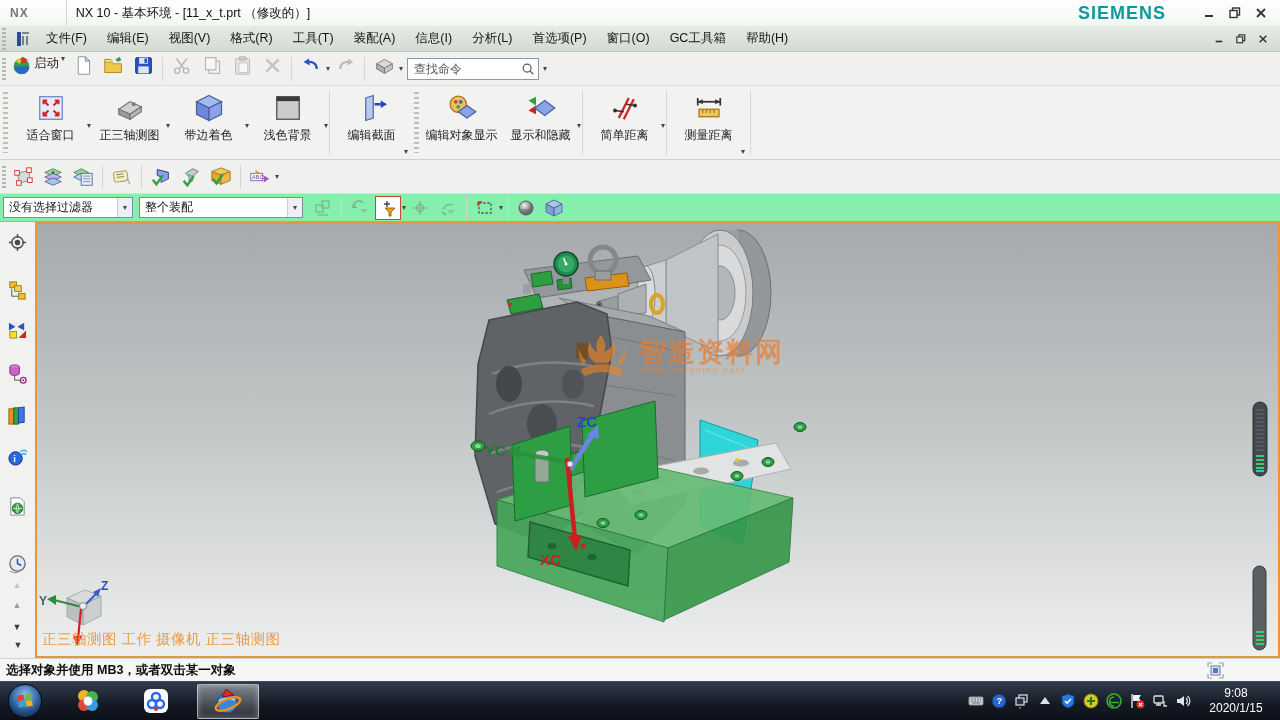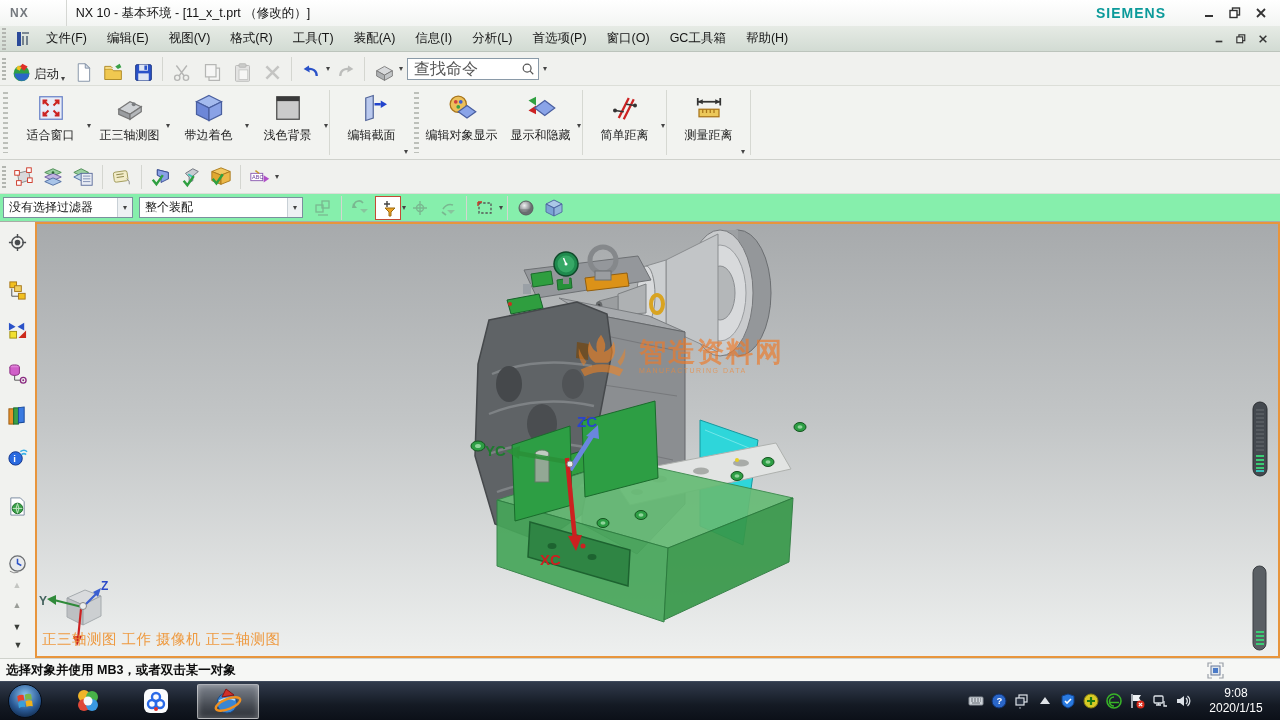--- a/index.html
+++ b/index.html
@@ -8,51 +8,51 @@
   svg { display:block; }
   .icwrap { display:flex; align-items:center; justify-content:center; }
 
   
   .titlebar { position:absolute; top:0; left:0; right:0; height:26px;
     background:linear-gradient(#ffffff,#f3f5f3); display:flex; align-items:center; }
   .nxlogo { font-weight:bold; font-size:12px; color:#73787d; letter-spacing:1px; padding:0 9px 0 10px; }
   .titletext { font-size:12.5px; color:#101010; border-left:1px solid #d5d7d3; padding-left:9px;
     height:100%; display:flex; align-items:center;margin-left:28px; }
   .spacer { flex:1; }
-  .brand { color:#0b9a9a; font-weight:bold; font-size:14px; letter-spacing:1px; margin-right:30px; }
+  .brand { color:#0b9a9a; font-weight:bold; font-size:18px; letter-spacing:1px; margin-right:30px; }
   .winbtns { display:flex; align-items:center; margin-right:6px; }
   .wbtn { width:26px; height:20px; display:flex; align-items:center; justify-content:center; cursor:default; }
   .wbtn svg { width:12px; height:12px; }
   .winbtns-sm .wbtn { width:22px; height:17px; }
   .winbtns-sm .wbtn svg { width:10px; height:10px; }
 
   
   .menubar { position:absolute; top:26px; left:0; right:0; height:26px;
     background:linear-gradient(#e6ebe5,#d2dbd3); border-bottom:1px solid #bcc4bc;
     display:flex; align-items:center; font-size:12.5px; color:#151515; }
   .menubar .grip { margin-left:2px; }
   .menu-item { padding:0 10px; height:100%; display:flex; align-items:center; cursor:default; }
   .prt-icon { width:18px; height:18px; margin:0 4px 0 6px; }
 
   .grip { width:4px; height:22px; margin:0 2px;
     background:repeating-linear-gradient(180deg,#b2b5b0 0 2px,transparent 2px 4px); }
 
   
   .qtoolbar { position:absolute; top:52px; left:0; right:0; height:34px; background:#f0f1ee;
     border-bottom:1px solid #dcded8; display:flex; align-items:center; }
-  .qbtn { height:28px; min-width:28px; display:flex; align-items:flex-end; justify-content:center;
+  .qbtn { height:28px; min-width:28px; display:flex; align-items:flex-start; justify-content:center;
     border-radius:2px; margin:16px 1px; padding:0 2px; }
   .qbtn svg { width:21px; height:21px; }
   .qbtn.disabled { opacity:.42; filter:grayscale(1); }
   .qlabel { font-size:12.5px; color:#222; margin:0 2px; }
   .caret { font-size:8px; color:#444; line-height:8px; }
   .vsep { width:1px; height:24px; background:#d4d6d0; margin:0 4px; }
   .searchbox { display:flex; align-items:center; border:1px solid #8a9aa8; background:#fff;
     height:22px; width:132px; padding:0 3px 0 6px; margin-left:4px; }
-  .searchbox input { border:none; outline:none; flex:1; font-size:16px; width:90px;
+  .searchbox input { border:none; outline:none; flex:1; font-size:12px; width:90px;
     font-family:inherit; color:#4d7c0f; background:transparent; }
   .searchbox input::placeholder { color:#444; opacity:.9; }
 
   
   .ribbon { position:absolute; top:86px; left:0; right:0; height:74px; background:#f2f3f0;
     border-bottom:1px solid #cfd1cc; display:flex; align-items:stretch; }
   .rbtn { width:79px; display:flex; flex-direction:column; align-items:center; padding-top:7px;
     font-size:12px; color:#1c1c1c; position:relative; cursor:default; }
   .rbtn svg { width:30px; height:30px; }
   .rbtn .lbl { margin-top:5px; text-align:center; line-height:14px; width:72px; }

